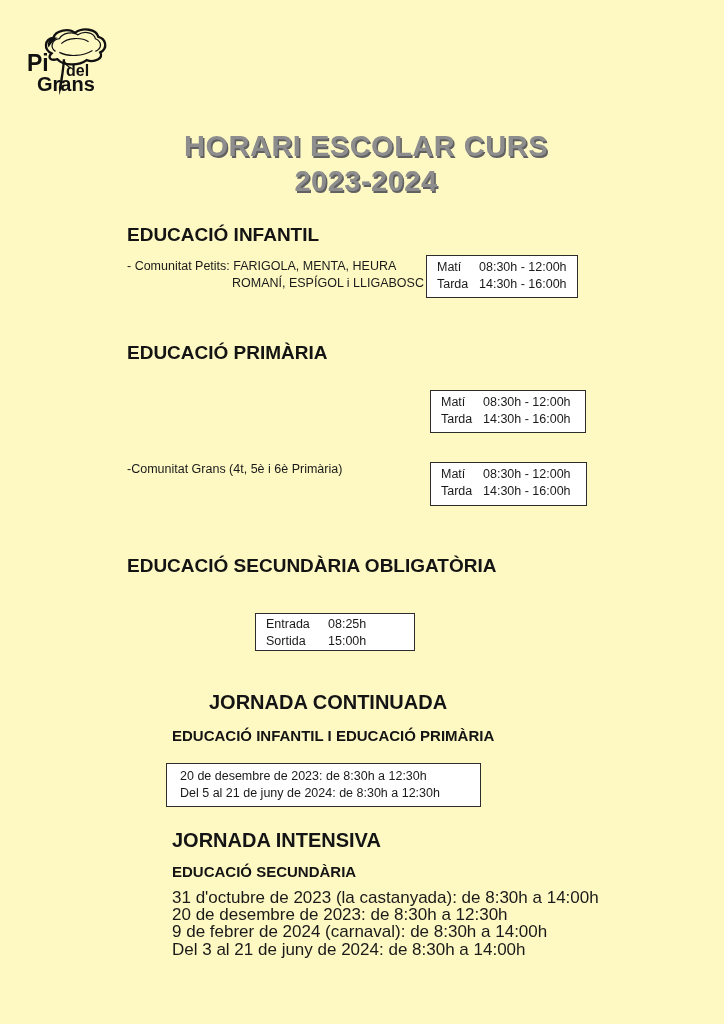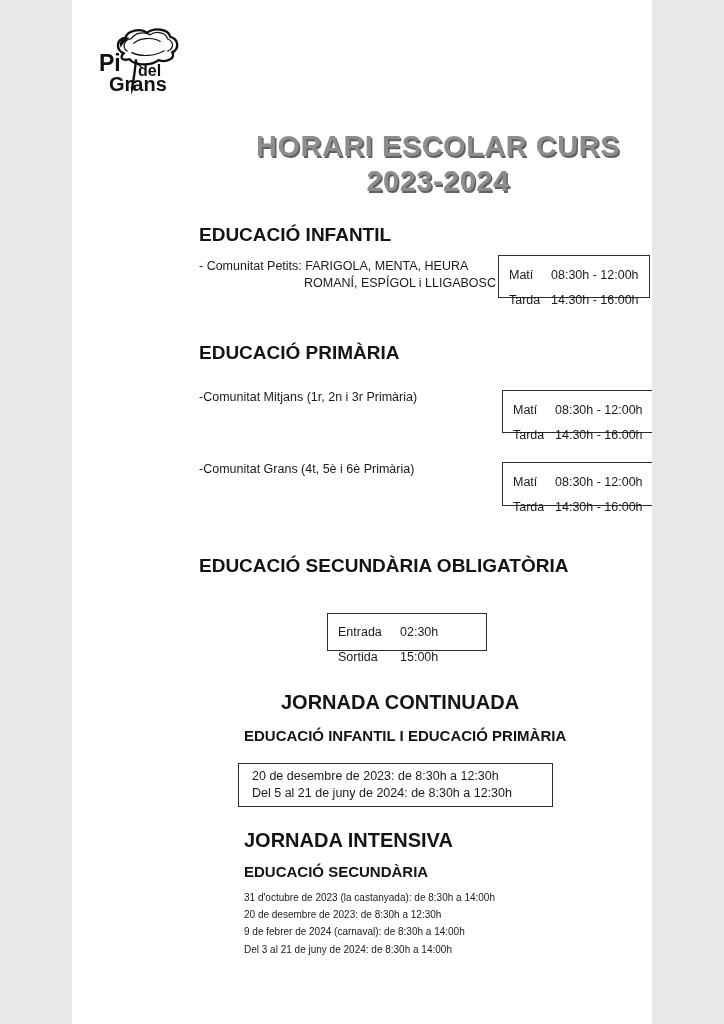--- a/index.html
+++ b/index.html
@@ -1,20 +1,20 @@
 <!DOCTYPE html>
 <html style="--title-color: #8d8d8d; --title-shadow: #616161;"><head>
 <meta charset="utf-8">
 <style>
   html,body { margin:0; padding:0; background:#e8e8e8; }
   .page {
     position:relative;
-    width:580px; height:1024px;
+    width:724px; height:1024px;
     margin:0 auto;
-    background:#ffffff;
+    background:#fef9c3;
     font-family:"Liberation Sans", sans-serif;
     color:#1a1a1a;
     overflow:hidden;
   }
 
   
   .logo { position:absolute; left:0; top:0; width:140px; height:120px; }
   .tree-svg { position:absolute; left:36px; top:26px; }
   .logo-pi    { position:absolute; left:27px; top:50px; font-size:23px; font-weight:bold; color:#111; }
   .logo-del   { position:absolute; left:66px; top:62px; font-size:16px; font-weight:bold; color:#111; }
@@ -53,26 +53,26 @@
     position:absolute; box-sizing:border-box;
     border:1.5px solid #2d2d2d; background:#fff;
     font-size:12.5px; line-height:17px; color:#1a1a1a;
     padding:3px 0 0 10px; white-space:nowrap;
   }
   #box-infantil   { left:426px; top:255px; width:152px; height:43px; }
   #box-mitjans    { left:430px; top:390px; width:156px; height:43px; }
   #box-grans      { left:430px; top:462px; width:157px; height:44px; }
   #box-eso        { left:255px; top:613px; width:160px; height:38px; padding-top:2px; }
   #box-continuada { left:166px; top:763px; width:315px; height:44px; padding-left:13px; padding-top:4px; }
-  .slabel { display:inline-block;margin-top:8px; }
+  .slabel { display:inline-block; }
   .w-mati    { width:42px; }
   .w-entrada { width:62px; }
 
   
-  .dates { position:absolute; left:172px; top:889px; font-size:10px; line-height:17.2px; color:#1a1a1a; white-space:nowrap; }
+  .dates { position:absolute; left:172px; top:889px; font-size:17px; line-height:17.2px; color:#1a1a1a; white-space:nowrap; }
 </style>
 </head>
 <body>
 
 <div class="page">
 
   <div class="logo">
     <svg class="tree-svg" width="74" height="80" viewBox="0 0 76 82" aria-hidden="true">
       <path d="M16 28 C8 24 8 14 18 12 C20 4 34 2 40 7 C48 1 62 3 64 11 C72 13 74 23 66 27 C70 33 60 38 52 35 C44 41 28 41 22 34 C14 36 12 32 16 28 Z" fill="none" stroke="#111" stroke-width="2.4"></path>
       <path d="M20 26 C14 22 16 14 24 13 C27 7 38 5 43 9 C50 4 60 7 61 13 C68 16 68 23 61 26" fill="none" stroke="#111" stroke-width="1.3"></path>
@@ -97,21 +97,20 @@
   <div class="sched-box" id="box-infantil">
     <div>
       <span class="slabel w-mati">Matí</span><span>08:30h - 12:00h</span>
     </div>
     <div>
       <span class="slabel w-mati">Tarda</span><span>14:30h - 16:00h</span>
     </div>
   </div>
 
   <div class="h-section" id="h-primaria">EDUCACIÓ PRIMÀRIA</div>
-  <div class="body-text" id="mitjans-label">-Comunitat Mitjans (1r, 2n i 3r Primària)</div>
   <div class="sched-box" id="box-mitjans">
     <div>
       <span class="slabel w-mati">Matí</span><span>08:30h - 12:00h</span>
     </div>
     <div>
       <span class="slabel w-mati">Tarda</span><span>14:30h - 16:00h</span>
     </div>
   </div>
   <div class="body-text" id="grans-label">-Comunitat Grans (4t, 5è i 6è Primària)</div>
   <div class="sched-box" id="box-grans">
@@ -119,21 +118,21 @@
       <span class="slabel w-mati">Matí</span><span>08:30h - 12:00h</span>
     </div>
     <div>
       <span class="slabel w-mati">Tarda</span><span>14:30h - 16:00h</span>
     </div>
   </div>
 
   <div class="h-section" id="h-secundaria">EDUCACIÓ SECUNDÀRIA OBLIGATÒRIA</div>
   <div class="sched-box" id="box-eso">
     <div>
-      <span class="slabel w-entrada">Entrada</span><span>02:30h</span>
+      <span class="slabel w-entrada">Entrada</span><span>08:25h</span>
     </div>
     <div>
       <span class="slabel w-entrada">Sortida</span><span>15:00h</span>
     </div>
   </div>
 
   <div class="h-jornada" id="h-continuada">JORNADA CONTINUADA</div>
   <div class="h-sub" id="sub-continuada">EDUCACIÓ INFANTIL I EDUCACIÓ PRIMÀRIA</div>
   <div class="sched-box" id="box-continuada">
     <div>20 de desembre de 2023: de 8:30h a 12:30h</div>

